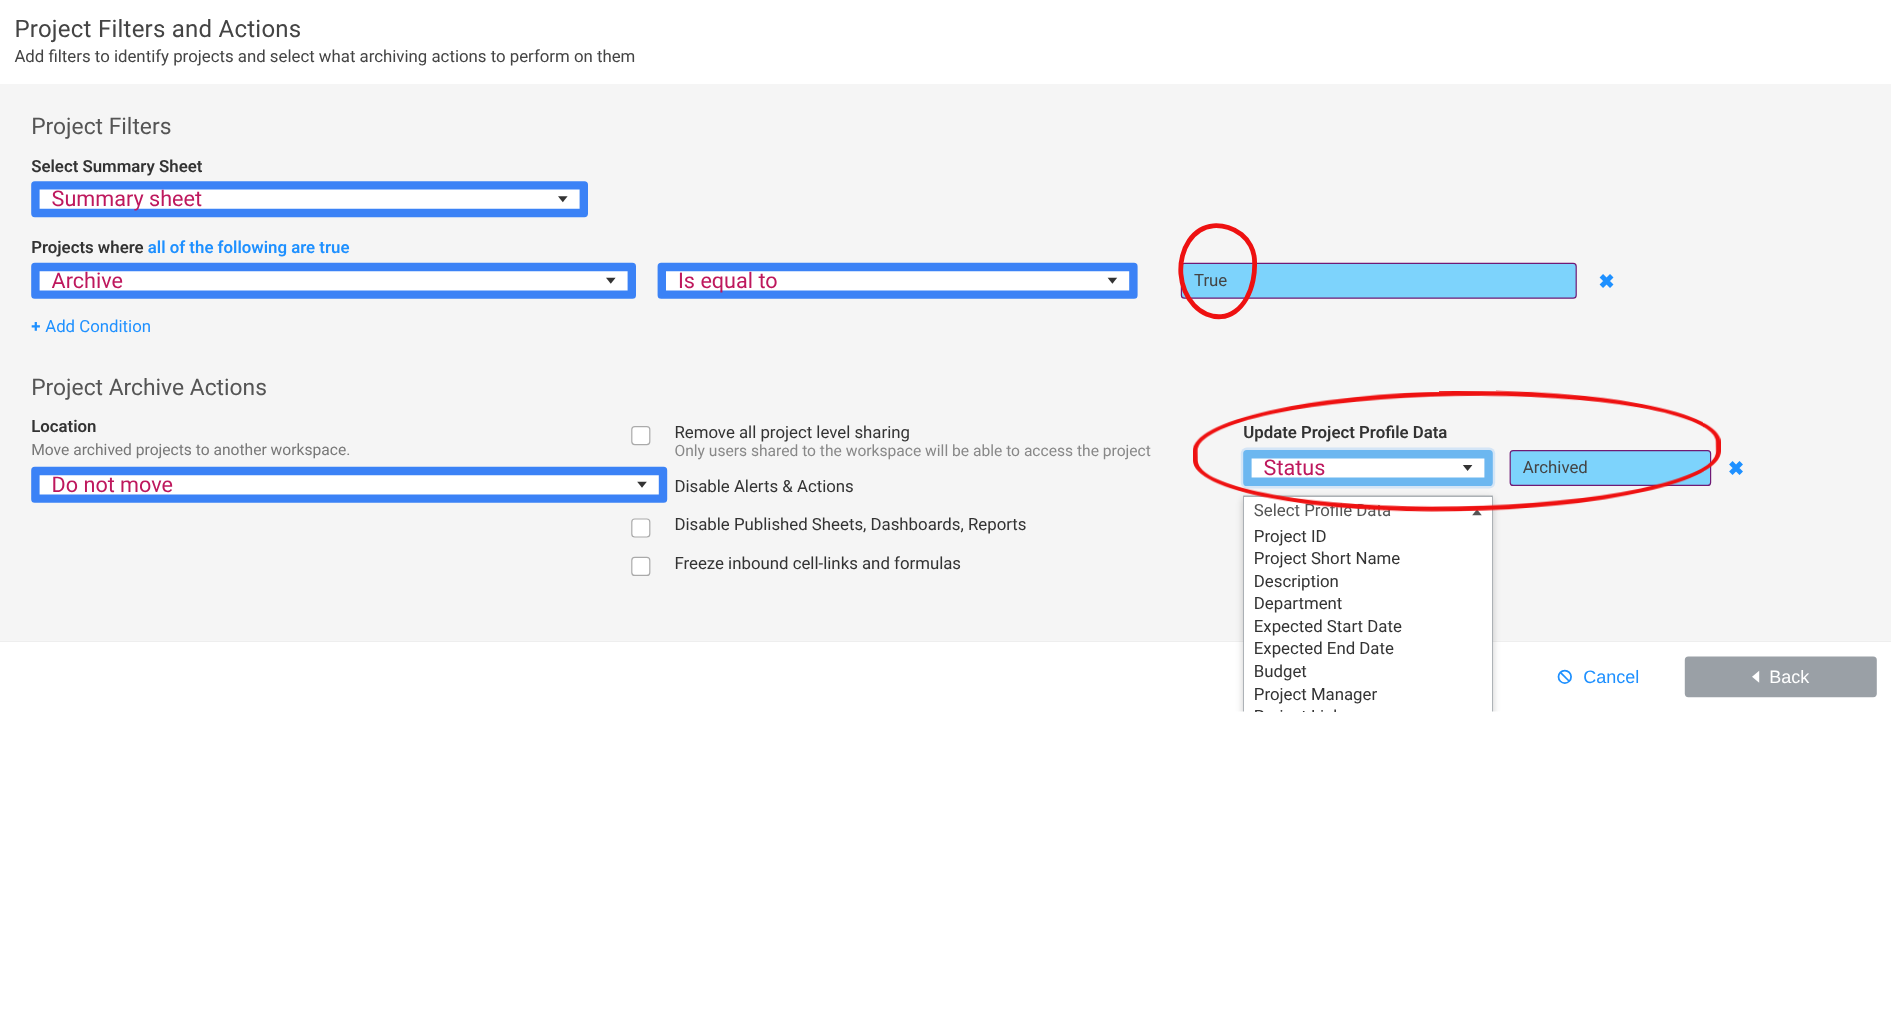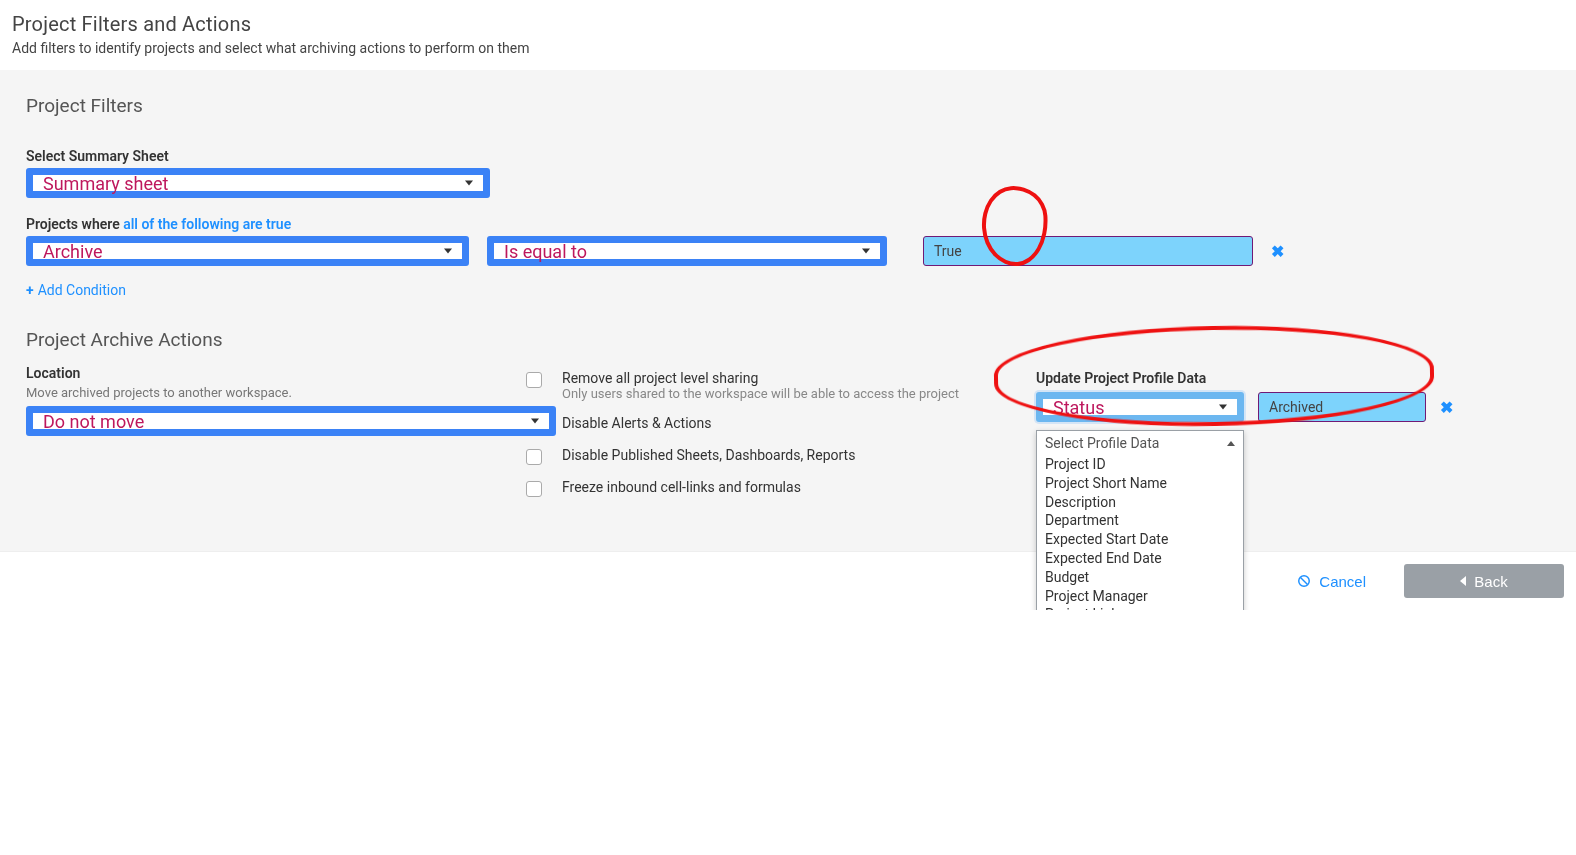--- a/index.html
+++ b/index.html
@@ -4,21 +4,21 @@
 <style>
 * { box-sizing: border-box; margin: 0; padding: 0; }
 body { font-family: "Segoe UI", Roboto, -apple-system, BlinkMacSystemFont, sans-serif; background: #fff; color: #333; font-size: 14px; width: 1576px; position: relative; }
 
 .header-section { padding: 12px 12px 14px 12px; background: #fff; }
 .page-title { font-size: 20px; color: #444; font-weight: 400; margin-bottom: 4px; letter-spacing: 0.2px; }
 .page-subtitle { font-size: 14px; color: #444; font-weight: 400; }
 
 .body-section { background: #f5f5f5; padding: 24px 26px 40px 26px; }
 
-.section-title { font-size: 19px; color: #555; font-weight: 400; margin-bottom: 31px; }
+.section-title { font-size: 19px; color: #555; font-weight: 400; margin-bottom: 14px; }
 
 .field-label { font-size: 14px; font-weight: 600; color: #333; margin-bottom: 4px; display: block; }
 .field-help  { font-size: 13px; color: #777; margin-bottom: 6px; }
 
 .select-box {
   background: #fff;
   border: 7px solid #3b82f6;
   border-radius: 3px;
   height: 30px;
   padding: 0 26px 0 10px;
@@ -44,21 +44,21 @@
   border: 1px solid #701a75;
   border-radius: 3px;
   height: 30px;
   padding: 0 10px;
   font-size: 14px;
   color: #444;
   display: flex; align-items: center;
 }
 
 .filter-row { display: flex; gap: 18px; align-items: center; margin-bottom: 8px; }
-.filter-row .select-box.field { width: 443px; }
+.filter-row .select-box.field { width: 504px; }
 .filter-row .select-box.op    { width: 400px; }
 .filter-row .input-box.val    { width: 330px; margin-left: 18px; }
 
 .summary-select { width: 464px; margin-bottom: 18px; }
 
 .link-text { color: #1e90ff; cursor: pointer; }
 .link-text.bold { font-weight: 600; }
 
 .add-condition { color: #1e90ff; font-size: 14px; cursor: pointer; display: inline-flex; align-items: center; gap: 4px; margin-top: 8px; }
 .add-condition .plus { font-weight: bold; }

